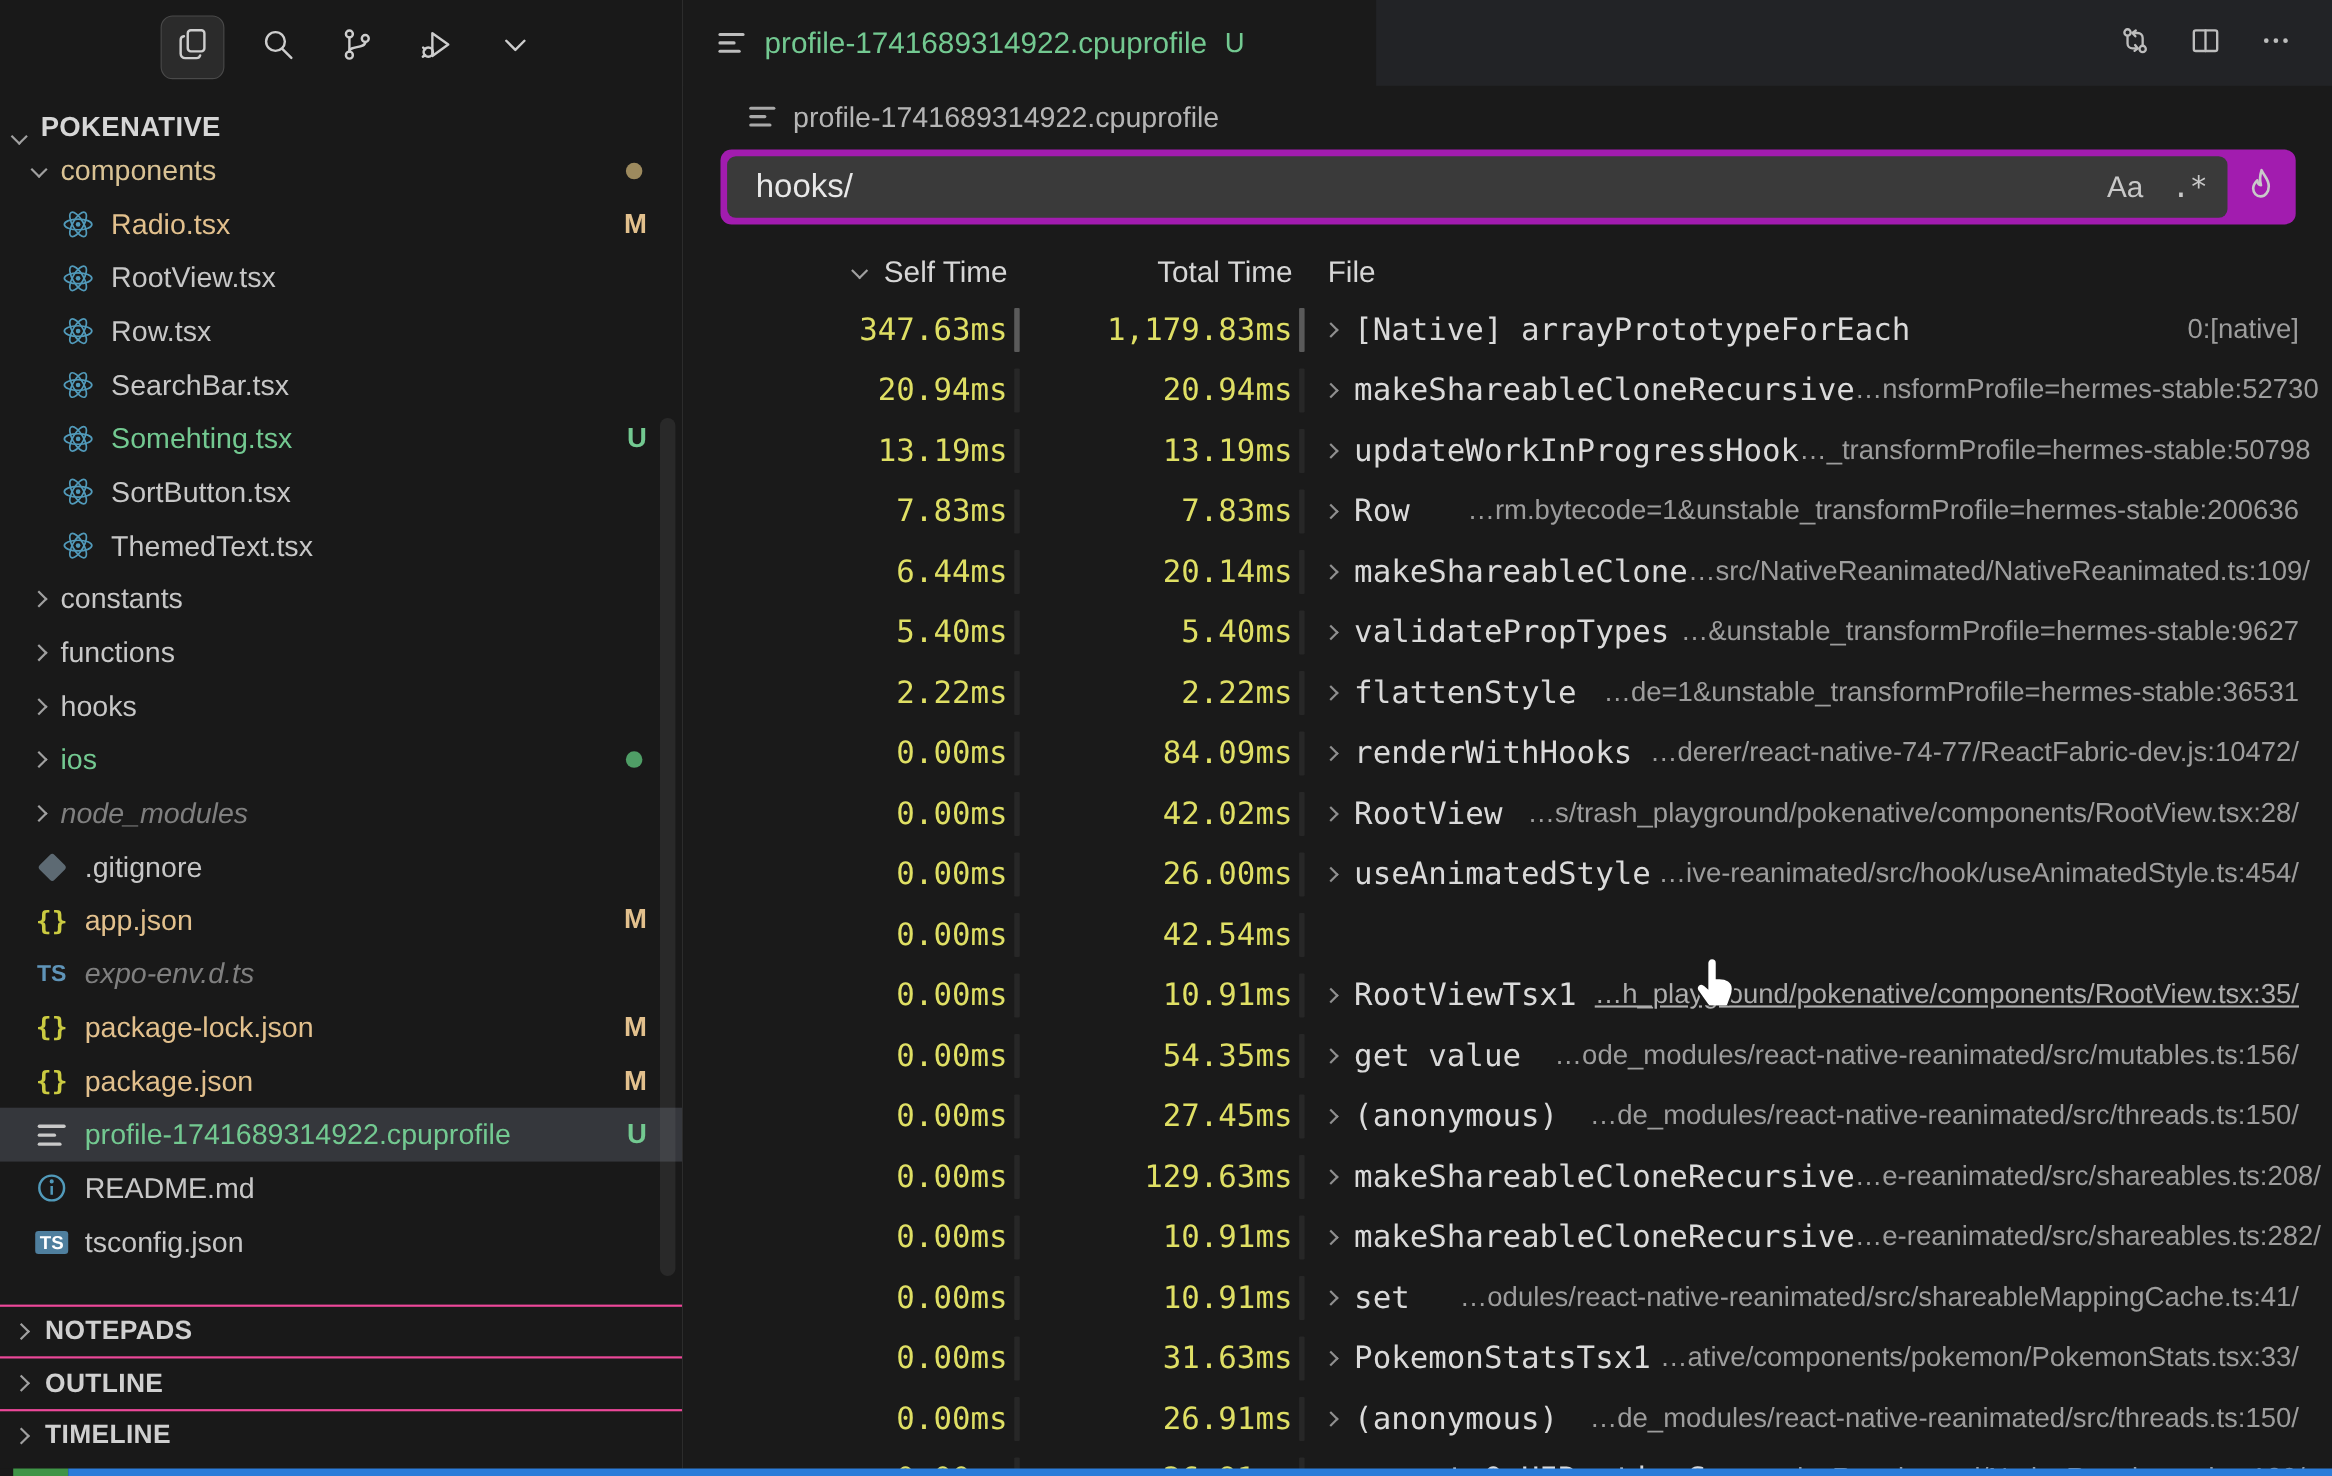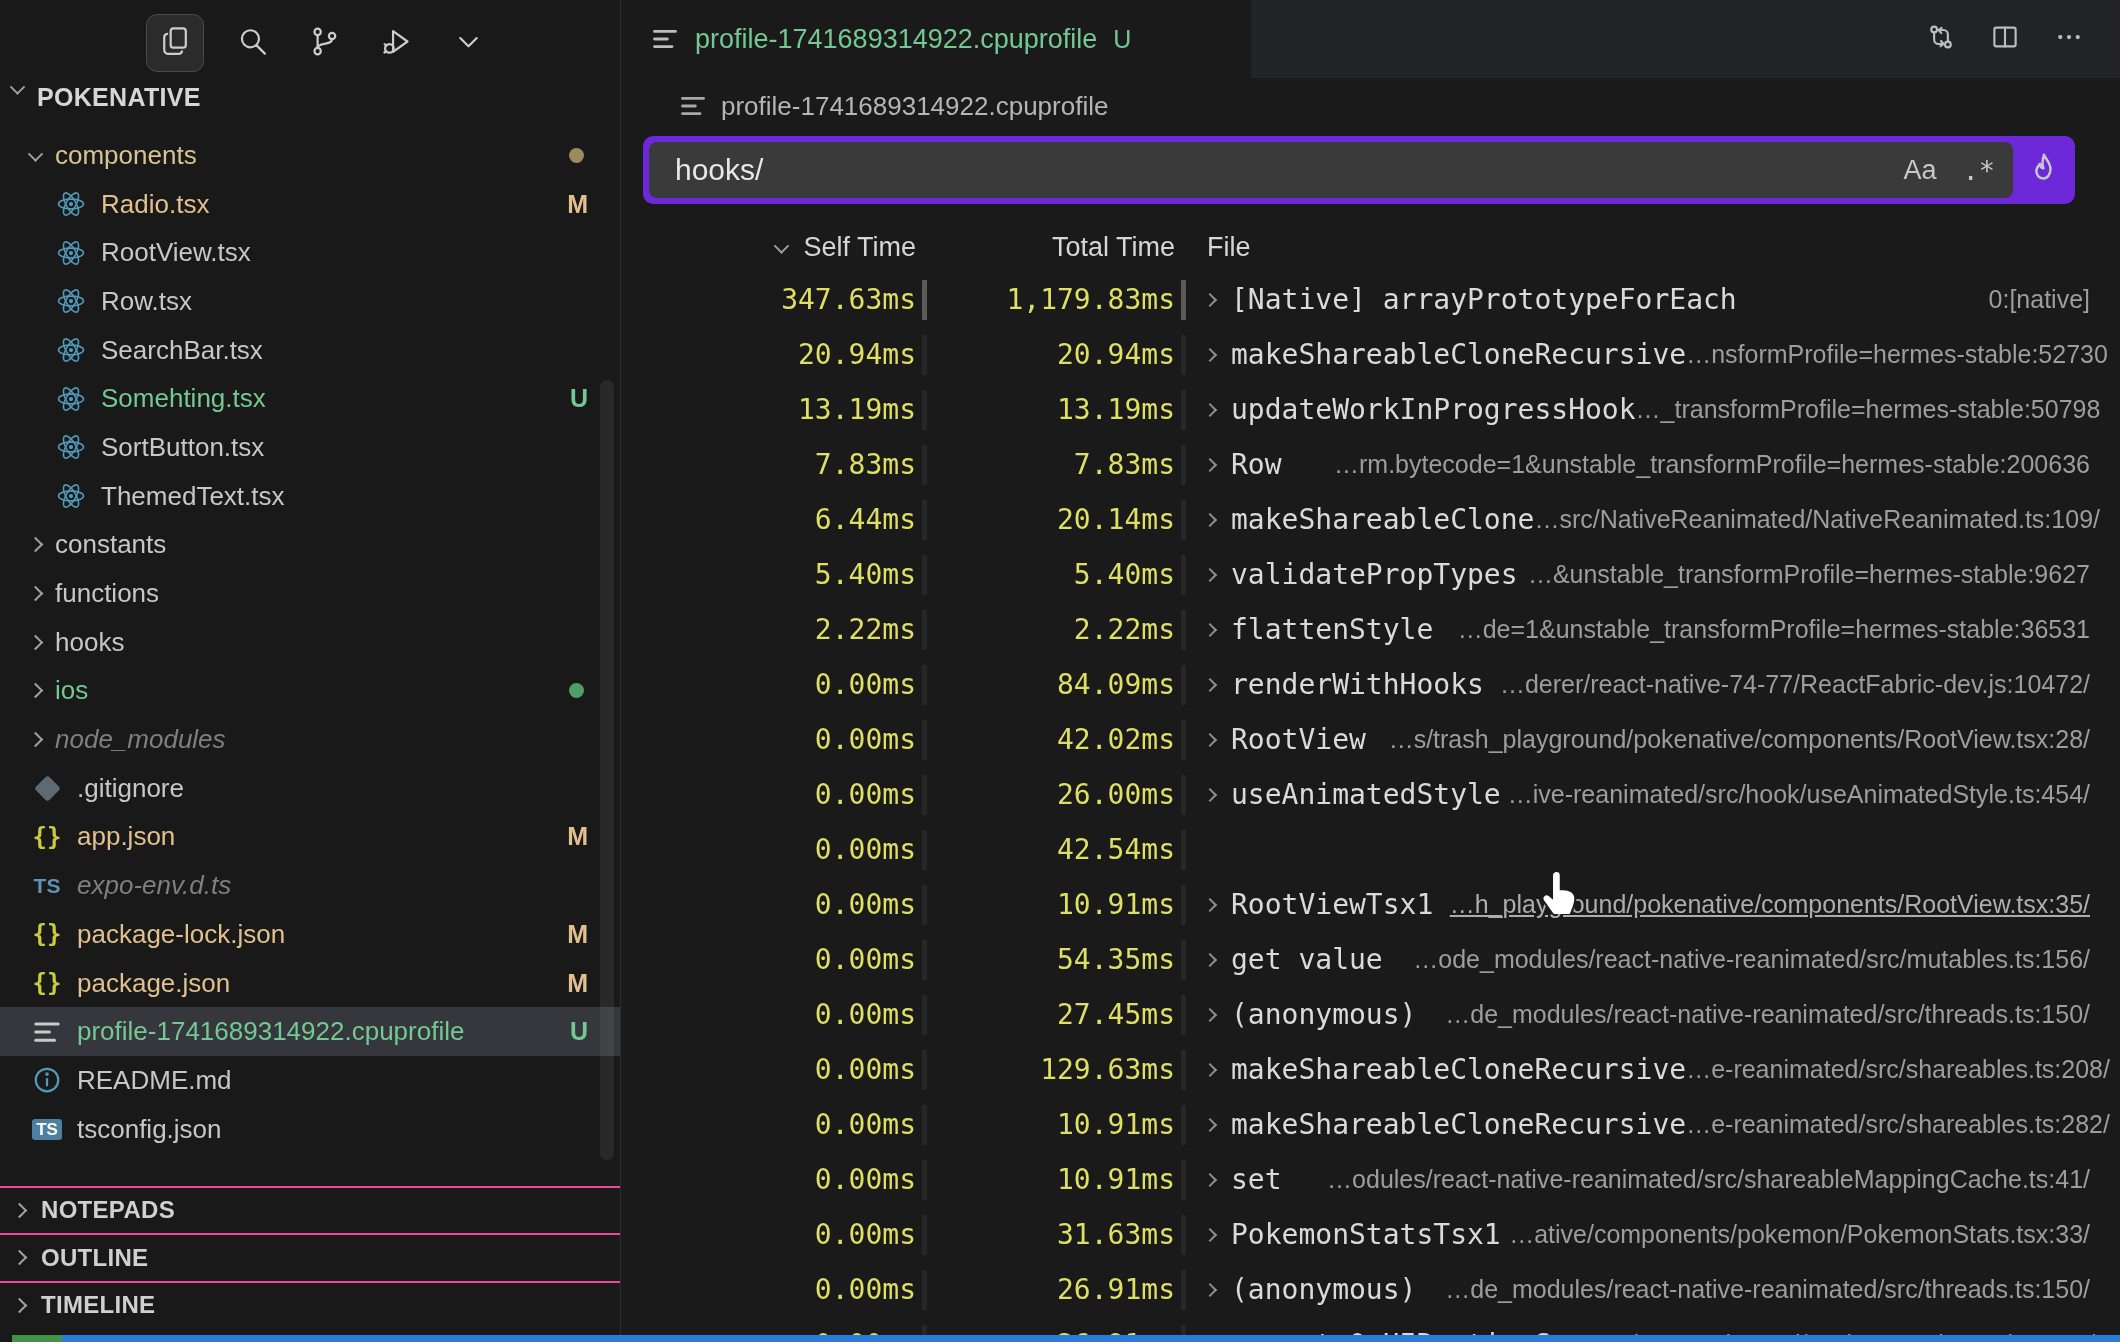--- a/index.html
+++ b/index.html
@@ -4,21 +4,21 @@
 <style>
   html,body{margin:0;padding:0;background:#101010;}
   #app{position:relative;width:2120px;height:1342px;background:#1a1a1a;overflow:hidden;
        font-family:"Liberation Sans",sans-serif;color:#c7c7c7;-webkit-font-smoothing:antialiased;}
   
   #sidebar{position:absolute;left:0;top:0;width:620px;height:1335px;background:#191919;border-right:1px solid #2c2c2c;}
   .activity{position:absolute;left:0;top:8px;width:620px;height:70px;display:flex;align-items:center;padding-left:146px;gap:24px;}
   .act-btn{width:48px;height:48px;display:flex;align-items:center;justify-content:center;border-radius:11px;}
   .act-btn.active{width:56px;height:56px;background:#2b2b2b;border:1.5px solid #4a4a4a;}
   .act-btn svg{width:33px;height:33px;stroke:#cdcdcd;fill:none;stroke-width:1.6;stroke-linecap:round;stroke-linejoin:round;}
-  .sect-head{position:absolute;left:0;top:83px;width:620px;height:48px;display:flex;align-items:flex-start;padding-left:12px;
+  .sect-head{position:absolute;left:0;top:83px;width:620px;height:48px;display:flex;align-items:flex-end;padding-left:12px;
              font-weight:bold;font-size:25px;color:#d6d6d6;letter-spacing:.3px;}
   .chev{display:inline-block;width:9px;height:9px;border-right:2.4px solid #a0a0a0;border-bottom:2.4px solid #a0a0a0;flex:none;}
   .chev.down{transform:rotate(45deg) translate(-1px,-1px);}
   .chev.right{transform:rotate(-45deg);}
   .sect-head .chev{margin-right:14px;}
   #tree{position:absolute;left:0;top:131px;width:620px;}
   .titem{height:48.7px;display:flex;align-items:center;font-size:26px;color:#c7c7c7;position:relative;}
   .titem .chev{margin:0 14px 0 0;}
   .lvl1{padding-left:30px;text-align:right;}
   .lvl2{padding-left:54px;}
@@ -41,21 +41,21 @@
   #main{position:absolute;left:621px;top:0;width:1499px;height:1335px;background:#1a1a1a;}
   .tabbar{position:absolute;left:0;top:0;width:100%;height:78px;background:#222326;display:flex;}
   .tab{width:630px;height:100%;background:#1a1a1a;display:flex;align-items:center;padding-left:30px;box-sizing:border-box;}
   .tab-title{font-size:27px;color:var(--c-untr);margin-left:16px;}
   .tab-badge{font-size:25px;color:var(--c-untr);margin-left:16px;}
   .list-ico svg{width:28px;height:28px;display:block;}
   .tab-actions{margin-left:auto;display:flex;align-items:center;gap:34px;padding-right:36px;}
   .tab-actions svg{width:30px;height:30px;stroke:#bdbdbd;fill:none;stroke-width:1.7;stroke-linecap:round;stroke-linejoin:round;}
   .crumbs{position:absolute;left:0;top:78px;width:100%;height:56px;display:flex;align-items:center;padding-left:58px;box-sizing:border-box;color:#a9a9a9;}
   .crumb-title{font-size:26px;margin-left:14px;color:#b5b5b5;}
-  .searchwrap{position:absolute;left:22px;top:136px;width:1432px;height:68px;background:#6d28d9;border-radius:10px;display:flex;align-items:center;}
+  .searchwrap{position:absolute;left:34px;top:136px;width:1432px;height:68px;background:#a21caf;border-radius:10px;display:flex;align-items:center;}
   .searchbox{flex:1;height:56px;margin:6px 0 6px 6px;background:#3a3a3a;border-radius:8px;display:flex;align-items:center;padding:0 18px 0 24px;}
   .searchbox input{flex:1;background:transparent;border:none;outline:none;color:#e8e8e8;font-size:30px;font-family:"Liberation Sans",sans-serif;}
   .toggle{color:#c8c8c8;font-size:27px;margin-left:26px;}
   .toggle.mono{font-family:"DejaVu Sans Mono",monospace;}
   .flame-btn{width:62px;display:flex;align-items:center;justify-content:center;}
   .flame-btn svg{width:34px;height:34px;stroke:#c9c9c9;fill:none;stroke-width:1.7;stroke-linejoin:round;}
   
   .grid{display:grid;grid-template-columns:295px 16px 243px 16px 1fr;}
   .thead{position:absolute;left:0;top:222px;width:100%;height:50px;font-size:27px;color:#d6d6d6;}
   .thead .hcell{display:flex;align-items:center;}

